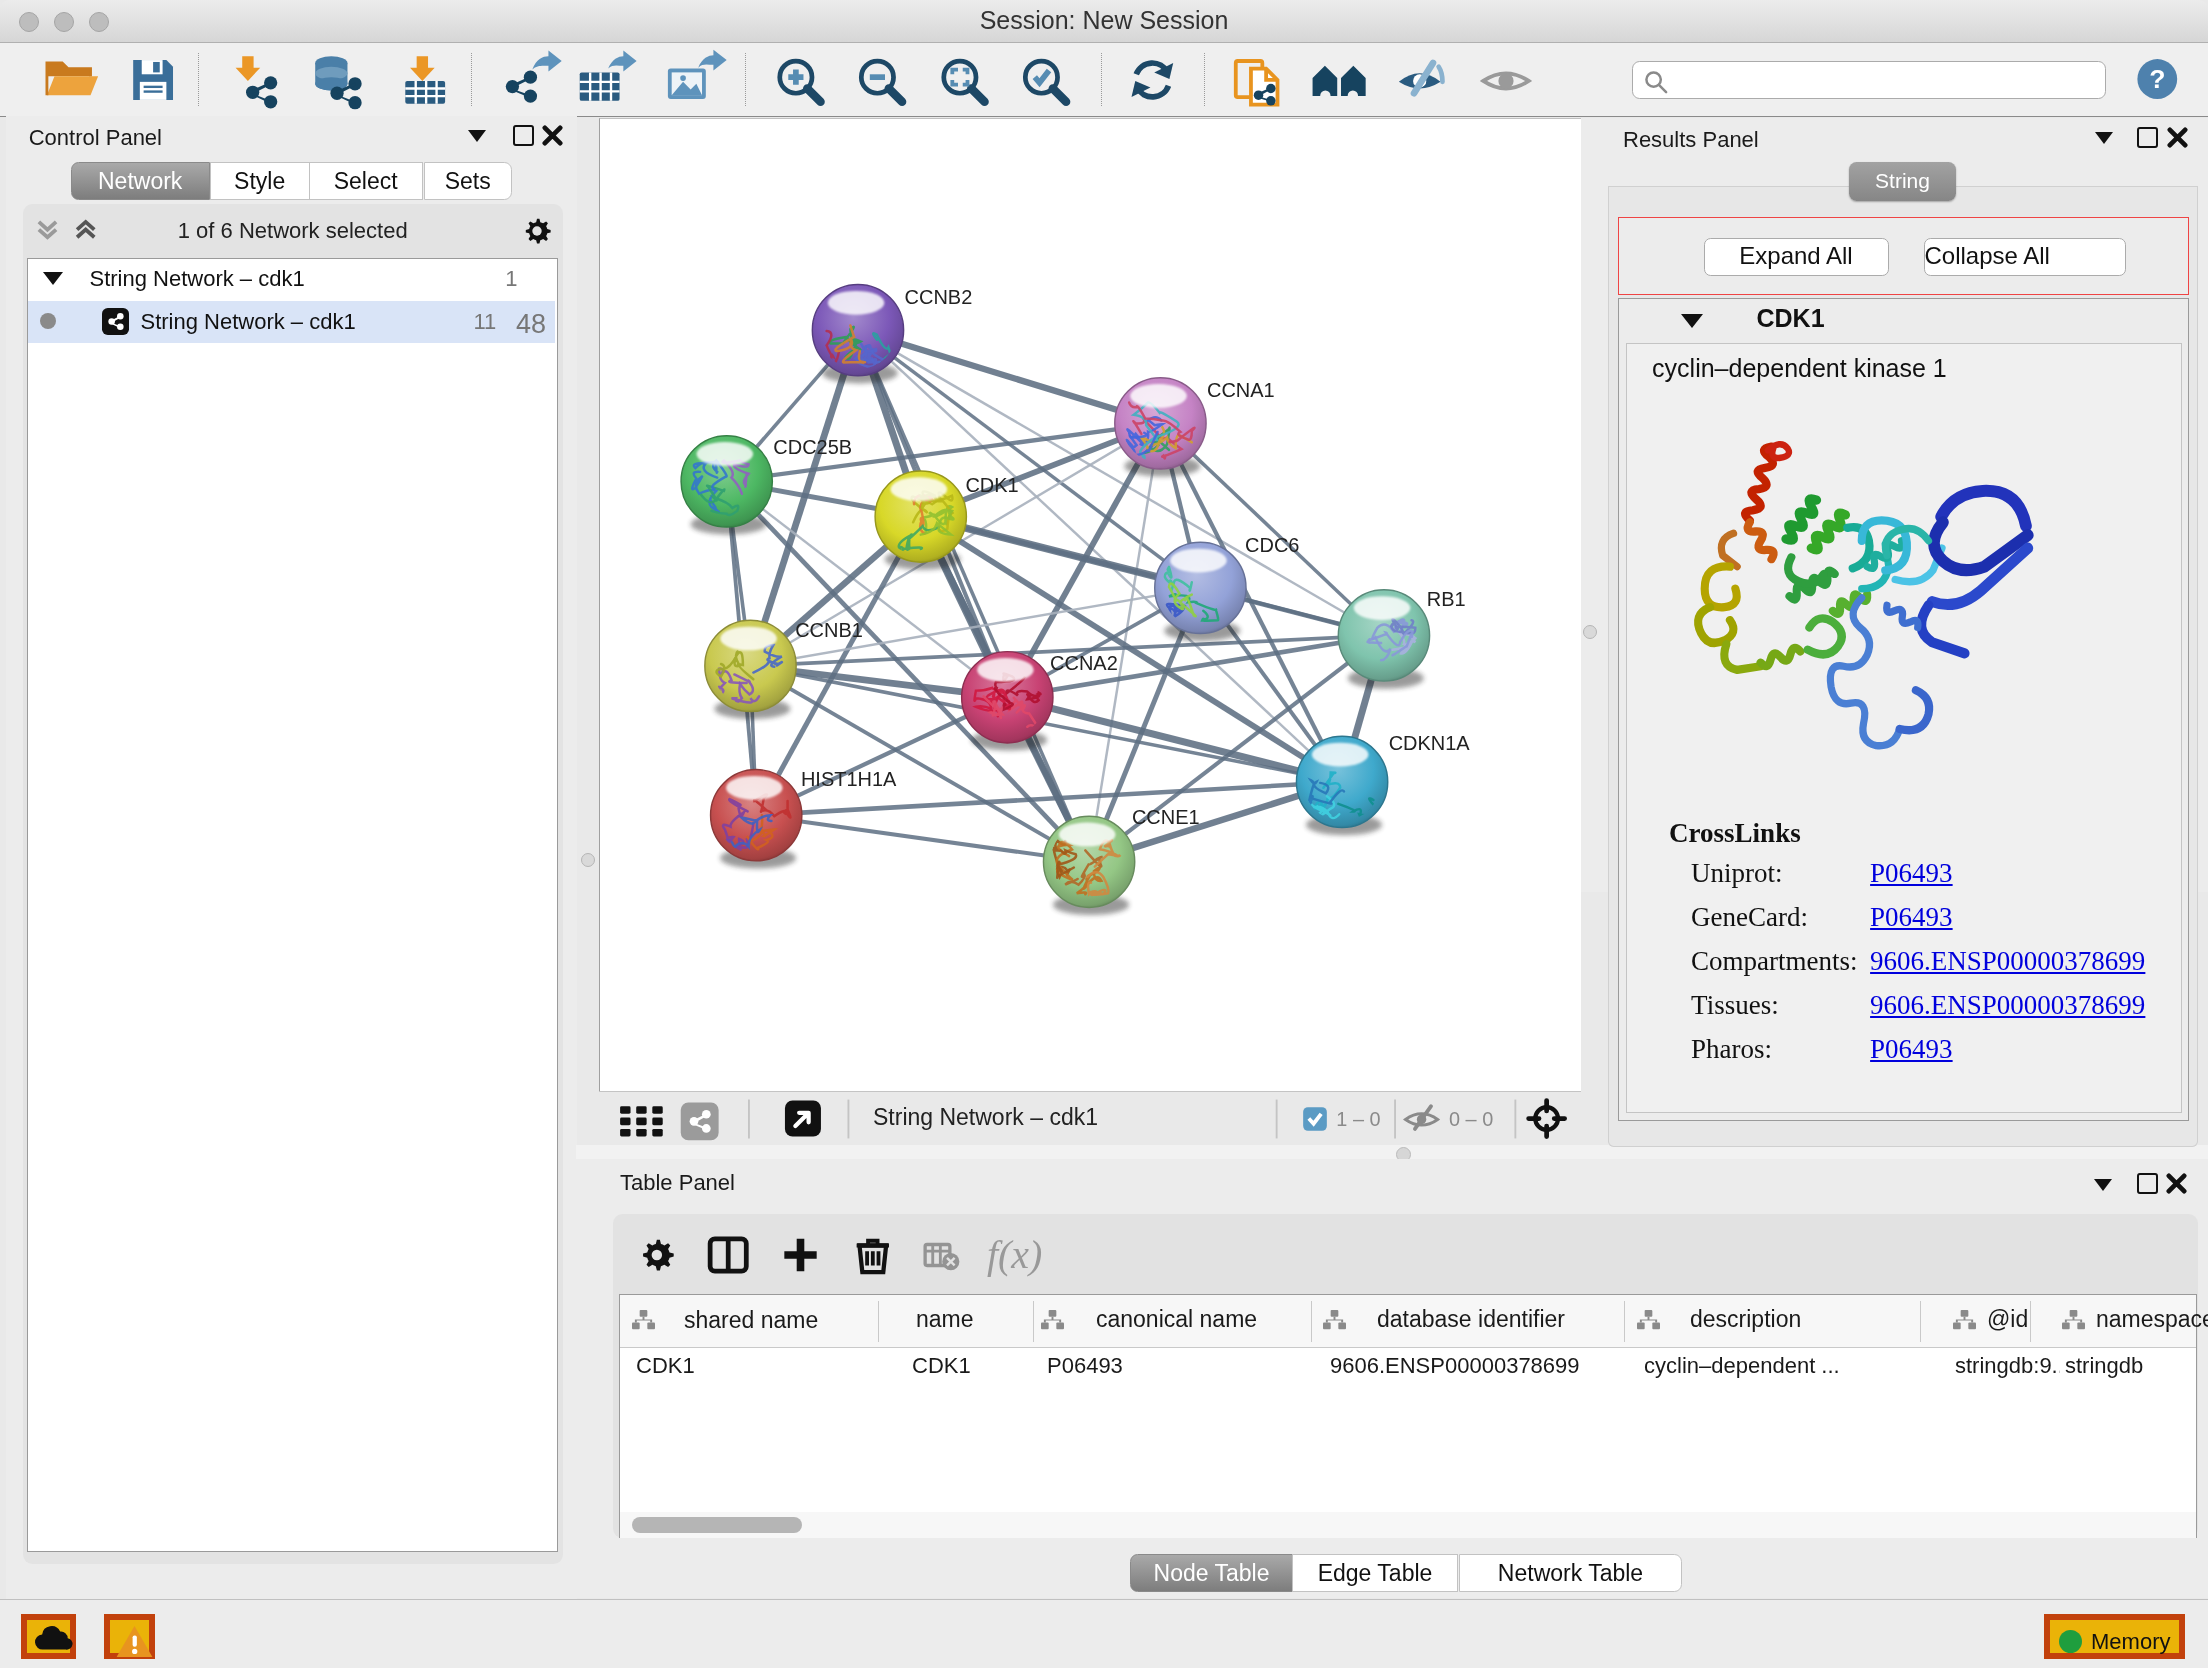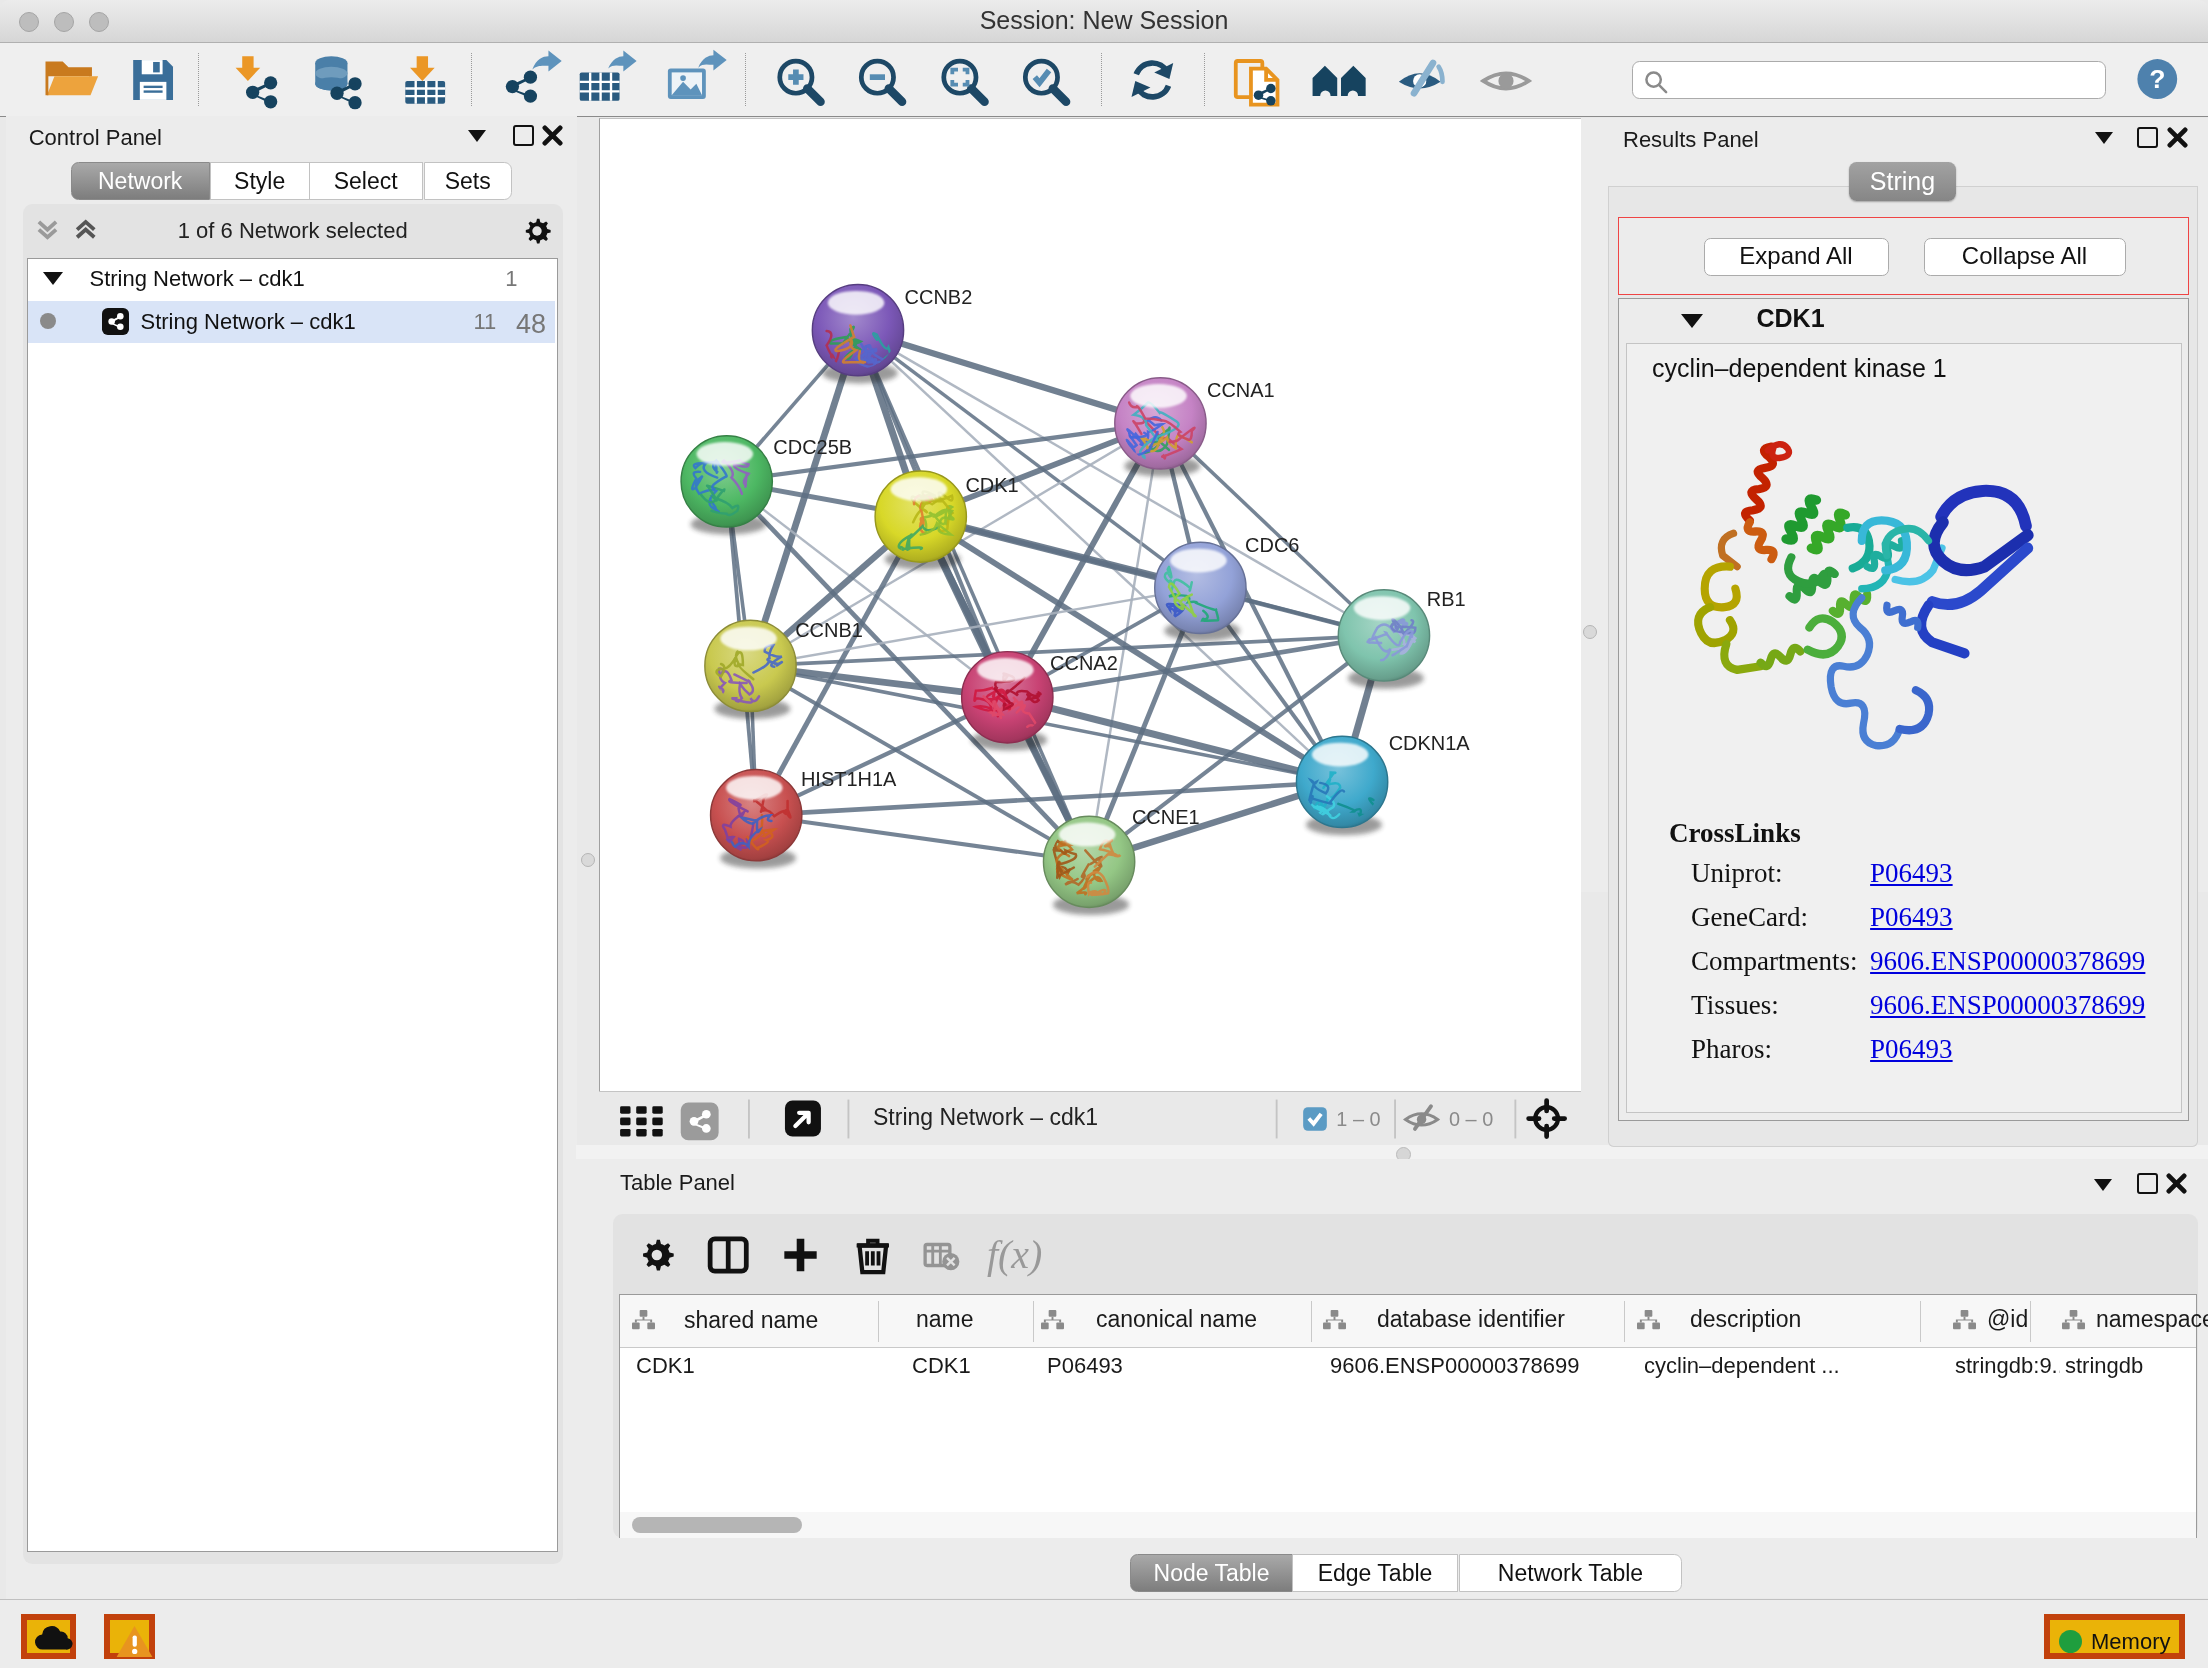--- a/index.html
+++ b/index.html
@@ -609,25 +609,25 @@
   <span class="abs" style="left:820px;top:1.9px;width:13.3px;height:13.3px;border-radius:50%;background:#d6d6d6;border:1px solid #bbb;"></span>
 </div>
 
 <div class="abs" id="rpanel">
   <div class="ptitle abs" style="left:42px;top:8.6px;">Results Panel</div>
   <span class="abs" style="left:514px;top:14.3px;width:0;height:0;border-left:9.5px solid transparent;border-right:9.5px solid transparent;border-top:12.4px solid #111;"></span>
   <span class="abs" style="left:556px;top:8.6px;width:17px;height:17px;border:2.9px solid #111;border-radius:2.9px;"></span>
   <svg class="abs" style="left:586px;top:8.6px;" width="21" height="21" viewBox="0 0 22 22">
       <path d="M3 3 L19 19 M19 3 L3 19" stroke="#111" stroke-width="5" stroke-linecap="round"></path>
     </svg>
-  <div class="abs" style="left:268px;top:44px;width:107px;height:39px;border-radius:7.6px;z-index:3;background:linear-gradient(#a2a2a2,#868686);box-shadow:0 1px 1.9px rgba(0,0,0,.3);color:#fff;font-size:25px;text-align:center;line-height:38px;">String</div>
+  <div class="abs" style="left:268px;top:44px;width:107px;height:39px;border-radius:7.6px;z-index:3;background:linear-gradient(#a2a2a2,#868686);box-shadow:0 1px 1.9px rgba(0,0,0,.3);color:#fff;font-size:21px;text-align:center;line-height:38px;">String</div>
   <div class="abs" style="left:27px;top:68px;width:590px;height:961px;background:#e7e7e7;border-radius:0 0 5.7px 5.7px;box-shadow:inset 0 0 0 1px #d0d0d0;">
     <div class="abs" style="left:9.5px;top:31px;width:569px;height:76px;border:1px solid #ef4444;background:#ececec;">
       <div class="abs" style="left:85px;top:20px;width:183px;height:36px;background:#fff;border:1px solid #ababab;border-radius:6.7px;font-size:24px;color:#111;text-align:center;line-height:34px;">Expand All</div>
-      <div class="abs" style="left:305px;top:20px;width:200px;height:36px;background:#fff;border:1px solid #ababab;border-radius:6.7px;font-size:24px;color:#111;text-align:center;line-height:34px;">Collapse All</div>
+      <div class="abs" style="left:305px;top:20px;width:200px;height:36px;background:#fff;border:1px solid #ababab;border-radius:6.7px;font-size:24px;color:#111;text-align:left;line-height:34px;">Collapse All</div>
     </div>
     <div class="abs" style="left:9.5px;top:112px;width:569px;height:821px;border:1px solid #9a9a9a;background:#ececec;">
       <span class="abs" style="left:62px;top:15px;width:0;height:0;border-left:11.4px solid transparent;border-right:11.4px solid transparent;border-top:14.3px solid #111;"></span>
       <span class="abs" style="left:138px;top:4.8px;font-size:25px;font-weight:bold;color:#111;">CDK1</span>
       <div class="abs" style="left:7.6px;top:44px;width:554px;height:768px;background:#f0f0f0;border:1px solid #c4c4c4;">
         <div class="abs" style="left:25px;top:9.5px;font-size:25px;color:#111;">cyclin–dependent kinase 1</div>
         <svg class="abs" style="left:47px;top:86px;" width="361" height="323" viewBox="0 0 400 350" preserveAspectRatio="none">
             <g fill="none" stroke-linecap="round" stroke-linejoin="round">
               <path d="M108 18 Q93 20 105 29 Q116 39 101 41 Q86 43 98 52 Q109 62 94 64 Q79 65 91 75 Q103 85 87 87 Q72 88 84 98" stroke="#c32200" stroke-width="9"></path>
               <path d="M104 22 q14 -12 22 -2 q5 8 -8 10 q-12 2 -8 -10" stroke="#cc2211" stroke-width="7"></path>

